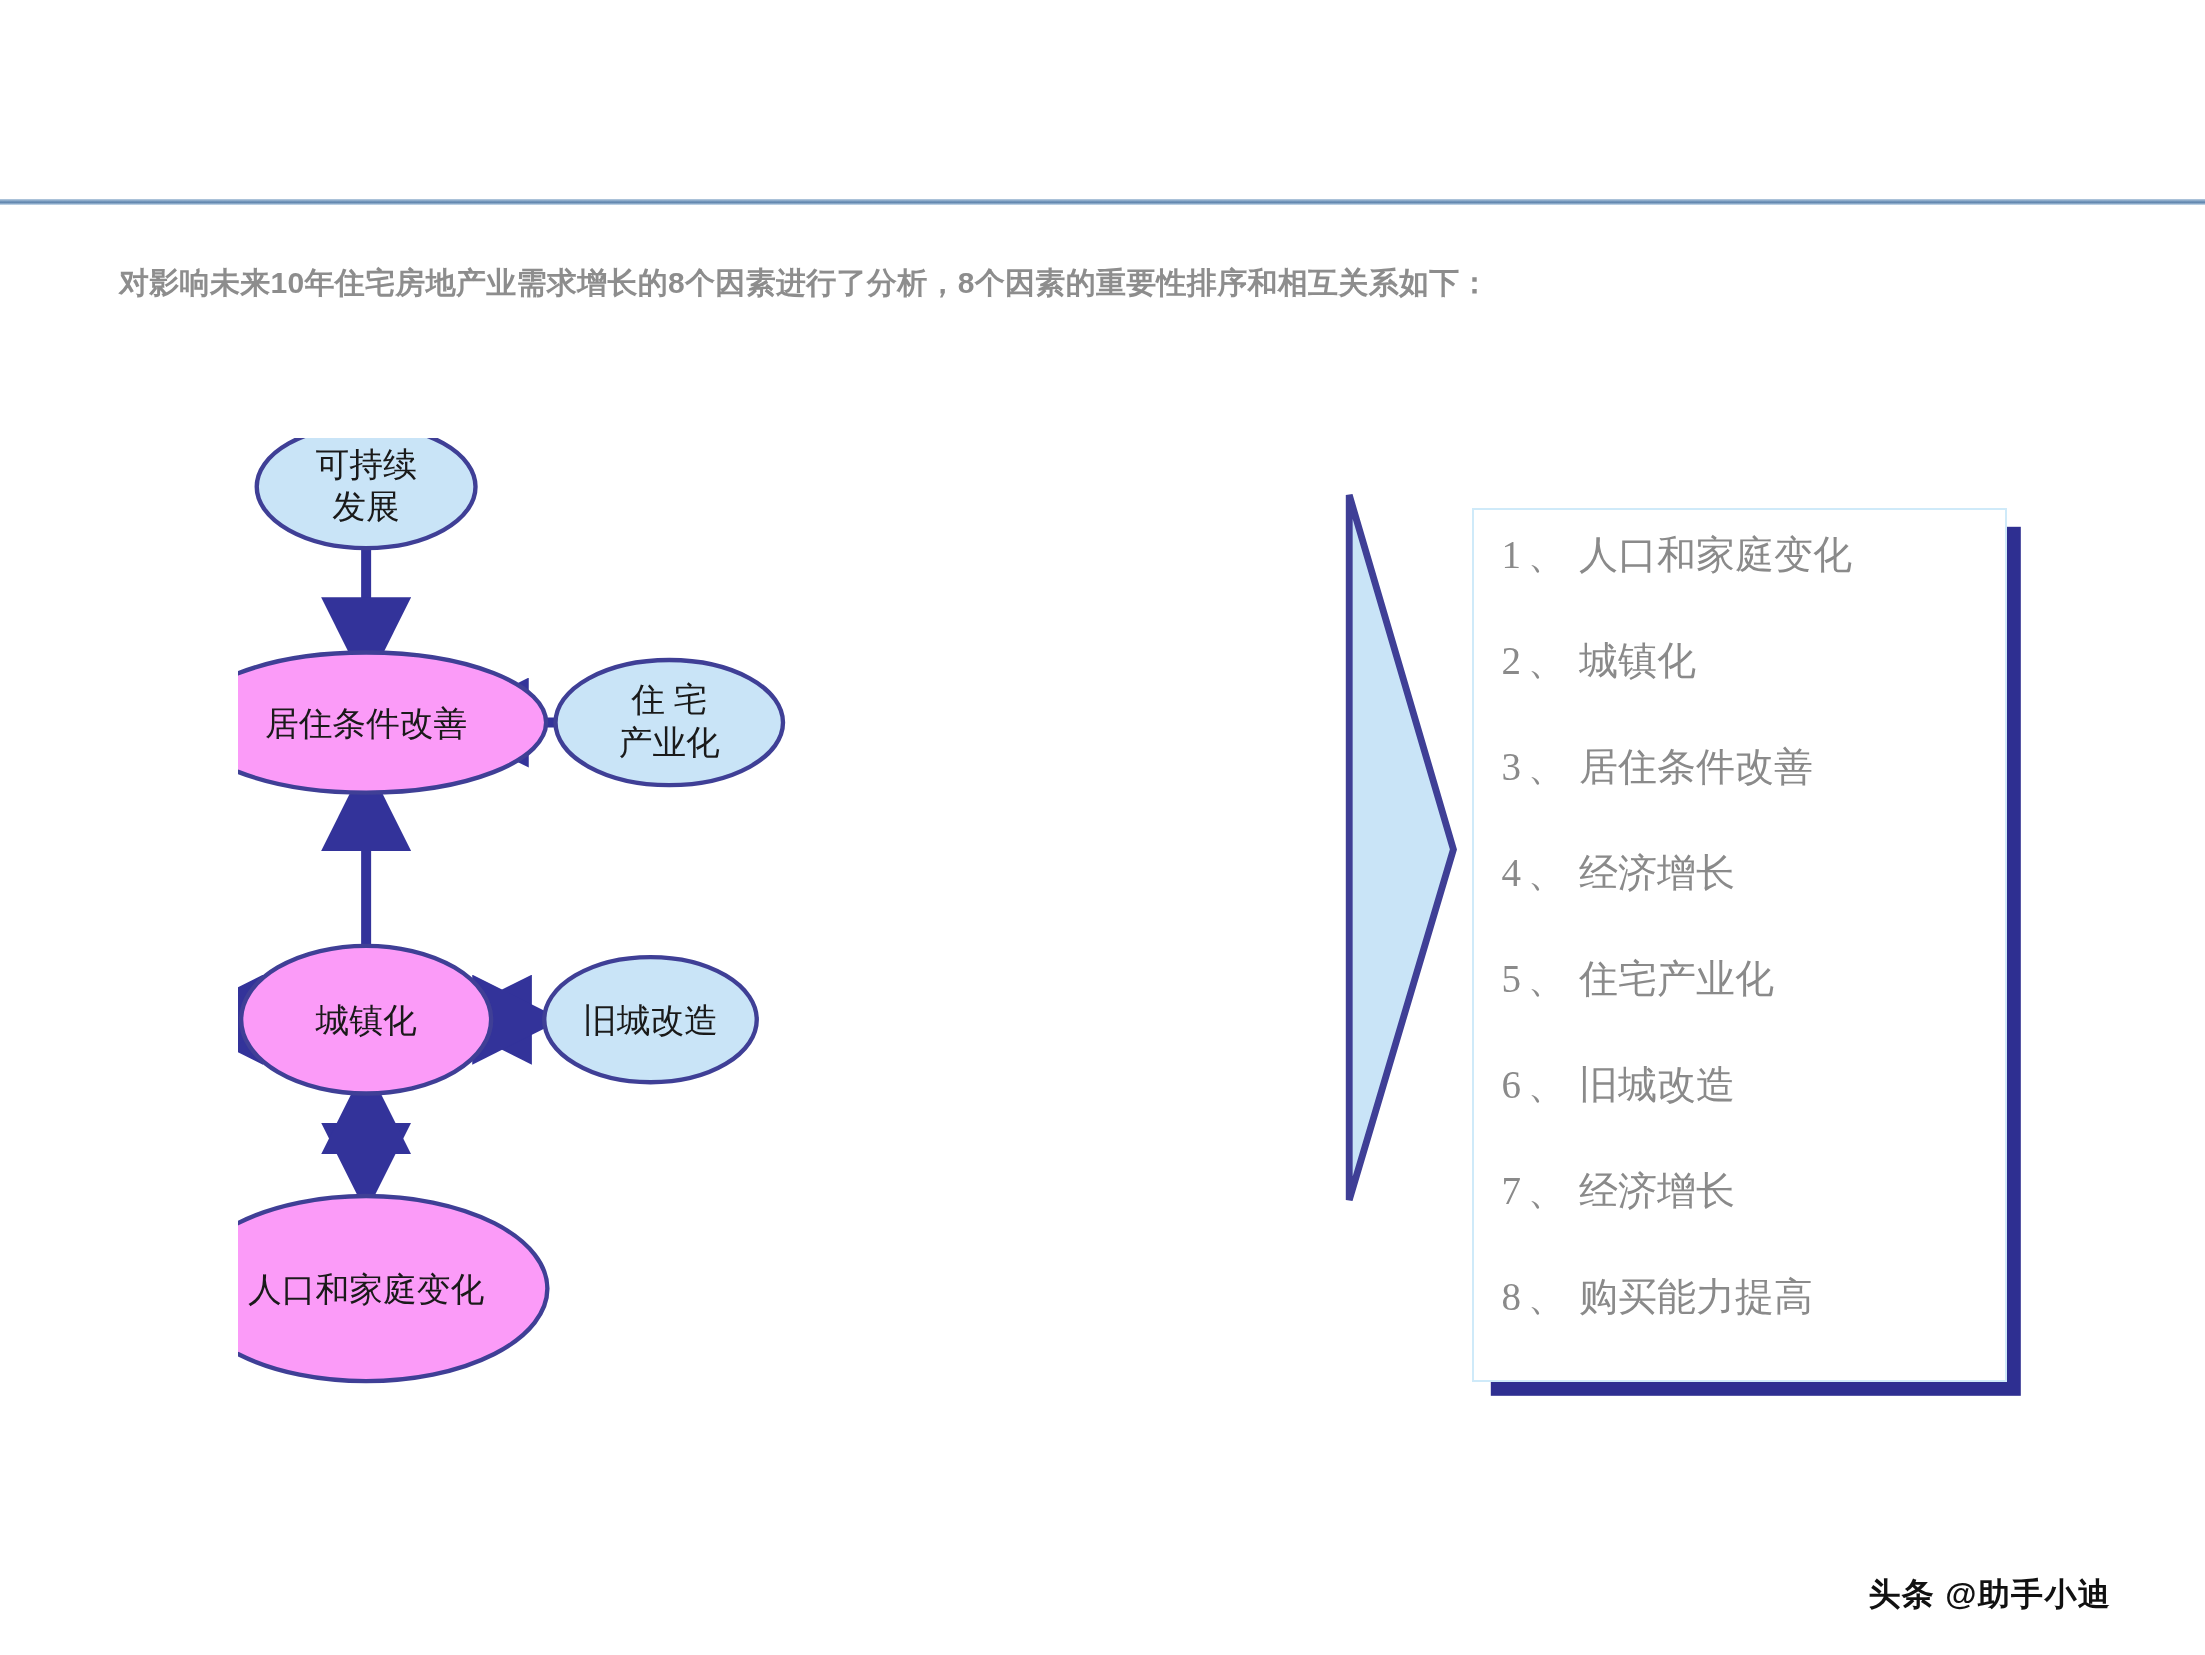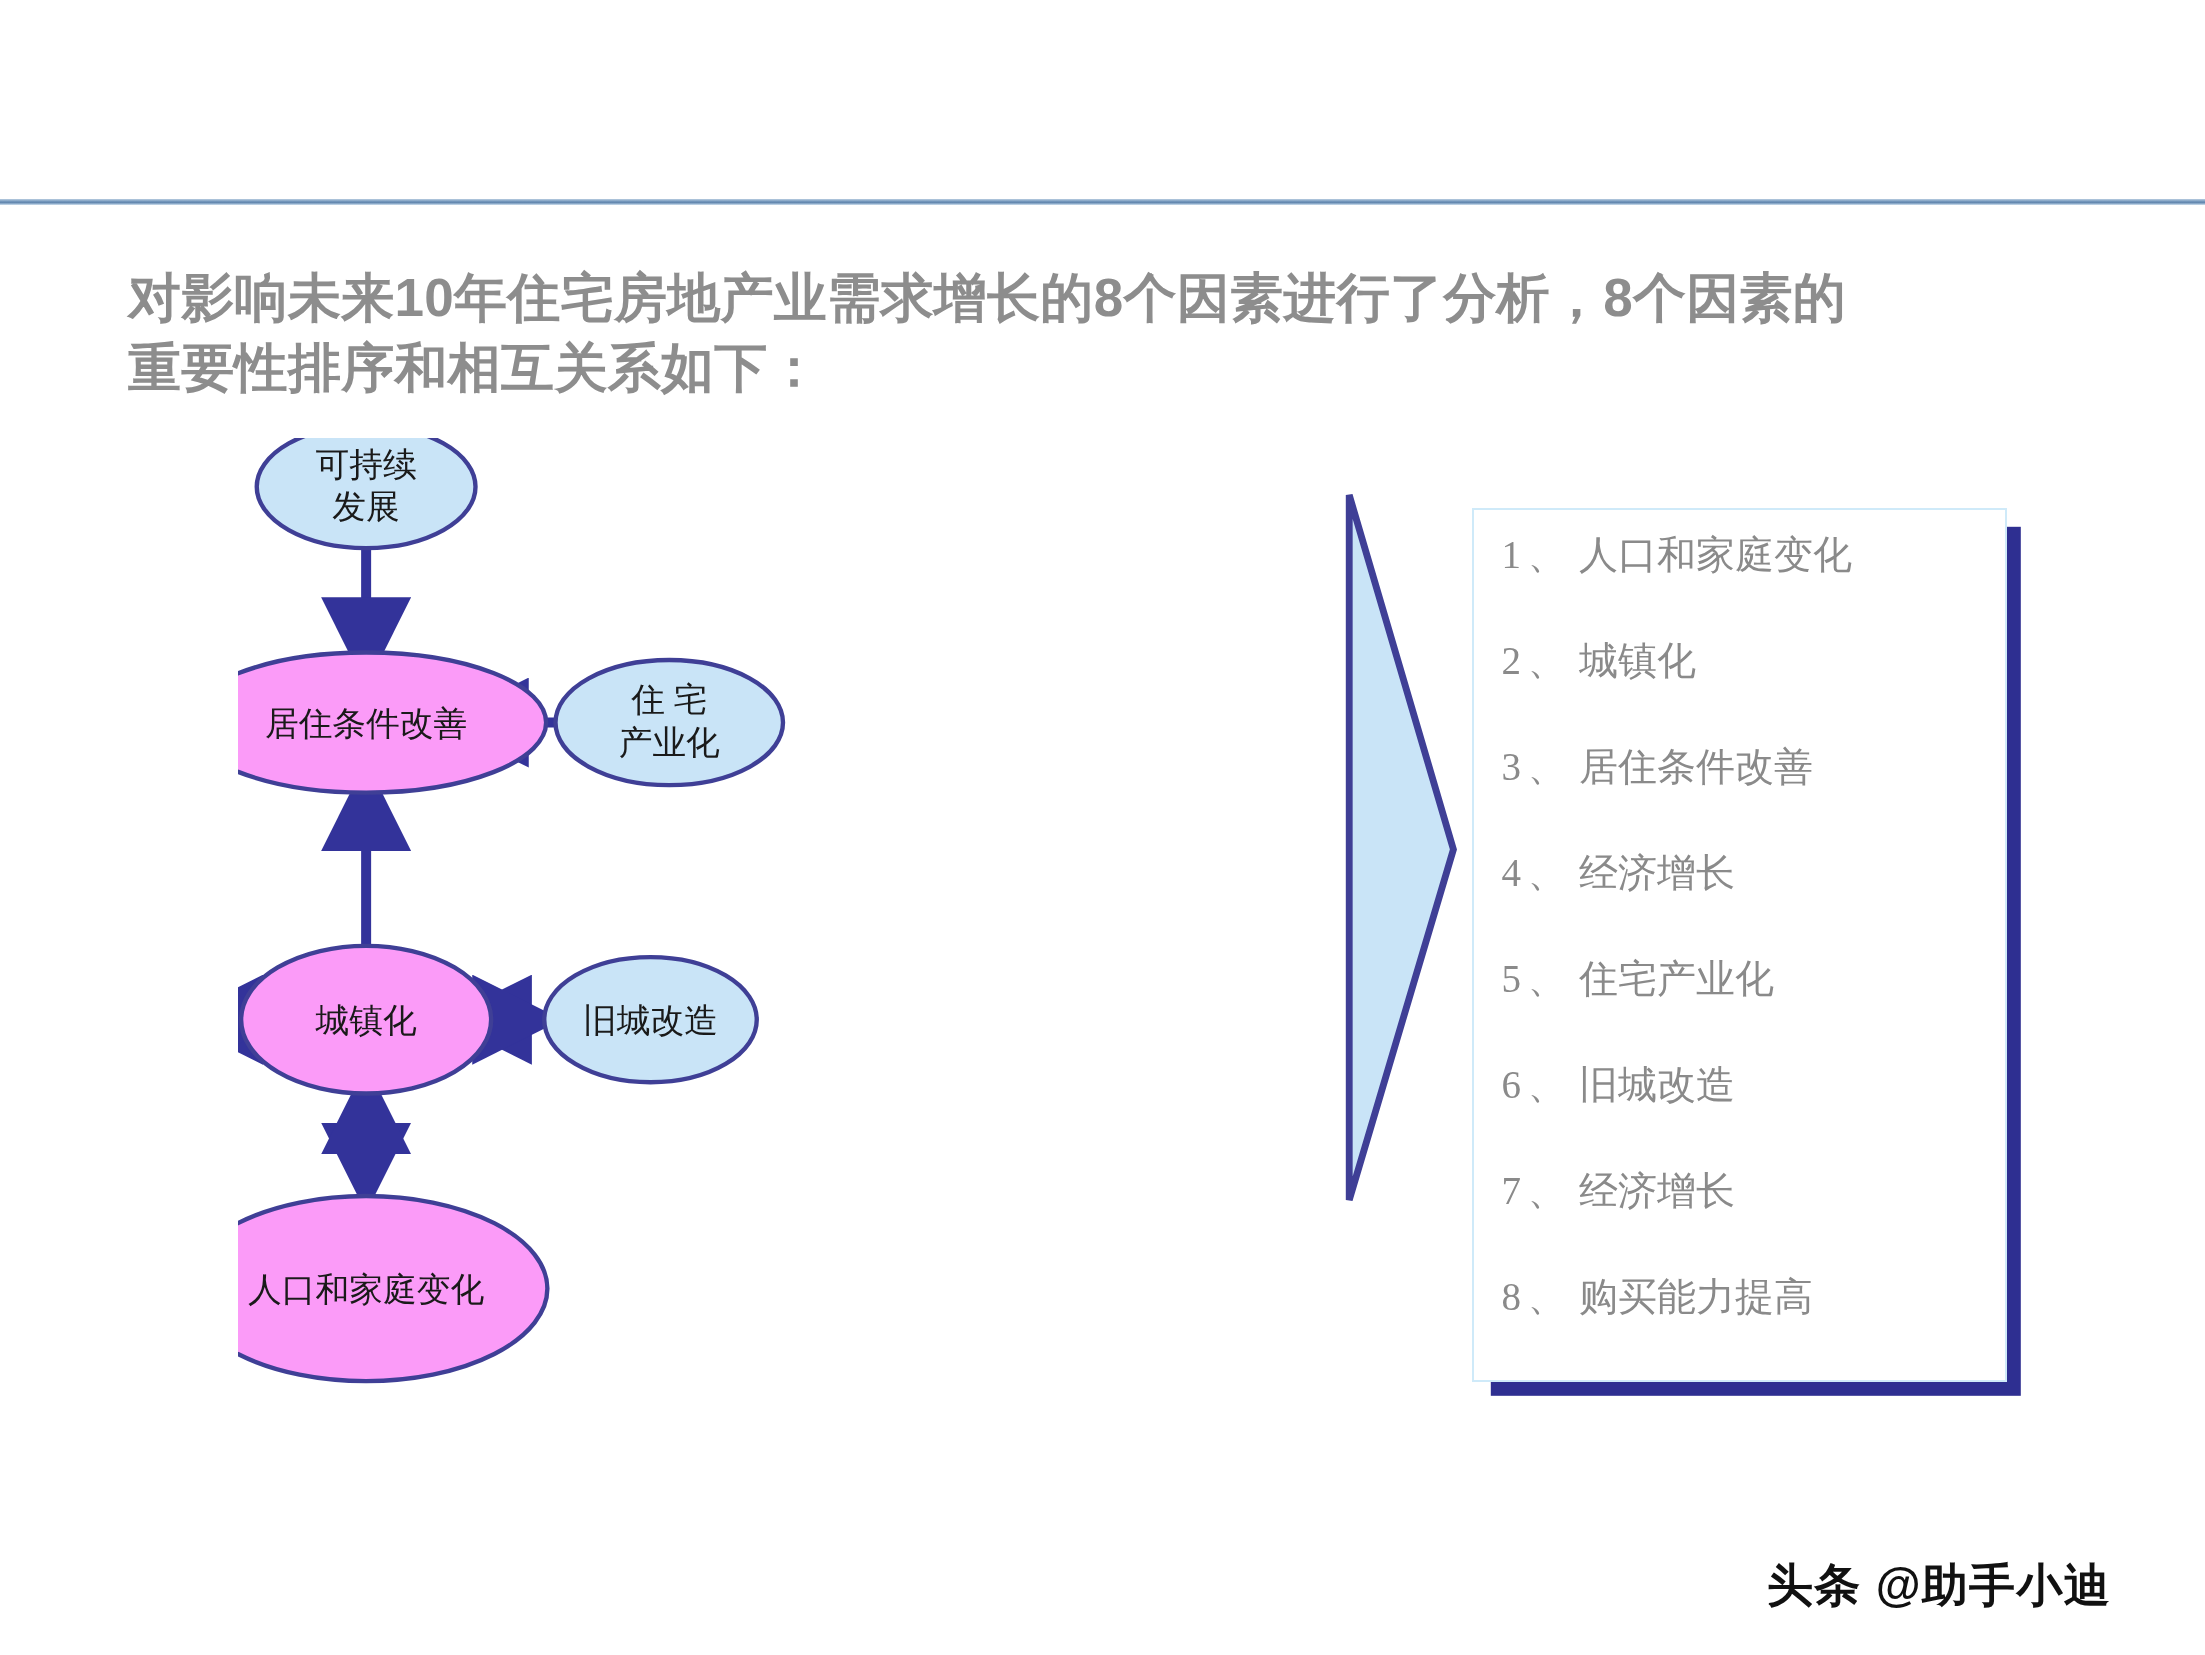--- a/index.html
+++ b/index.html
@@ -24,24 +24,24 @@
     top: 199px;
     width: 2205px;
     height: 5.6px;
     background: linear-gradient(to bottom,
                 #b9cde0 0%, #7d9fc2 35%, #5d82ab 55%, #9fbbd6 85%, #dbe6f0 100%);
   }
 
   
   #heading {
     position: absolute;
-    left: 128px;
+    left: 119px;
     top: 263px;
     width: 1738px;
-    font-size: 53px;
+    font-size: 30px;
     line-height: 1.33;
     font-weight: bold;
     color: #8d8d8d;
     letter-spacing: 0.3px;
     white-space: pre-wrap;
   }
 
   
   #diagram {
     position: absolute;
@@ -89,21 +89,21 @@
     white-space: nowrap;
   }
   .list-item .idx { min-width: 26px; }
   .list-item .sep { margin-right: 12.5px; }
 
   
   #watermark {
     position: absolute;
     right: 94px;
     bottom: 38px;
-    font-size: 46px;
+    font-size: 32px;
     font-weight: bold;
     color: #111111;
     font-family: "Liberation Sans", "DejaVu Sans", sans-serif;
     letter-spacing: 1.3px;
     white-space: nowrap;
   }
 </style>
 </head>
 <body>
 

